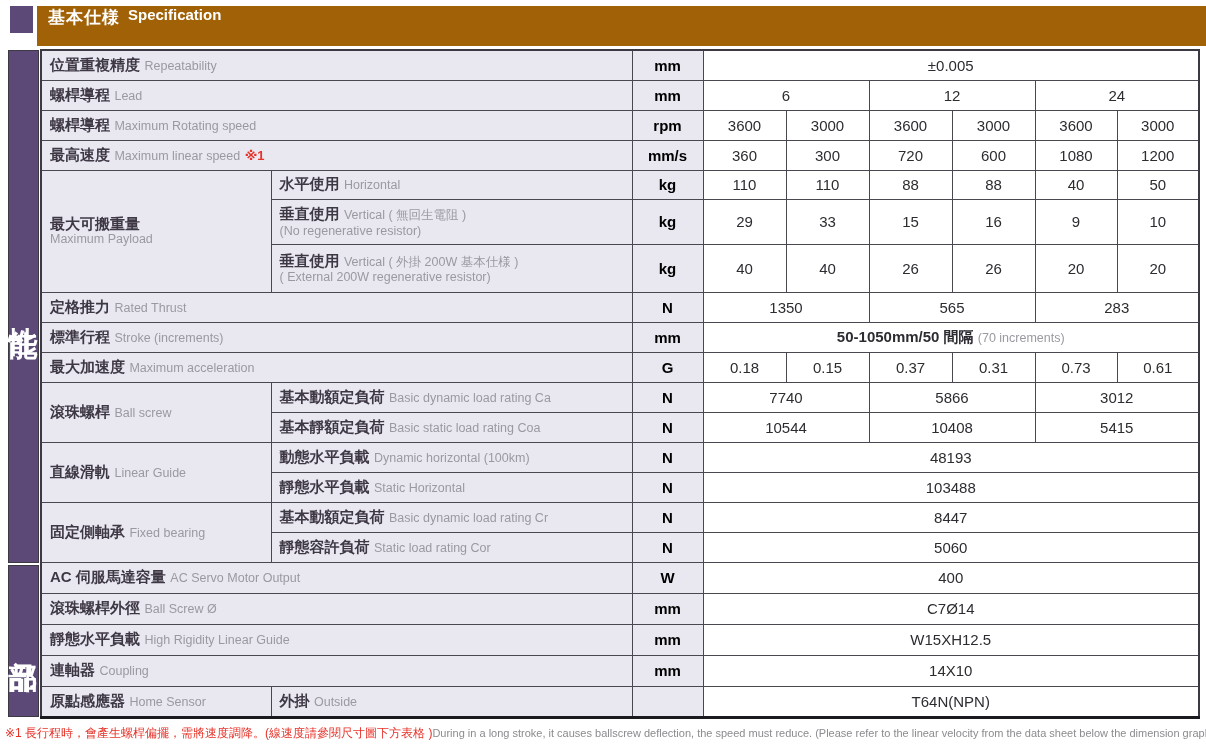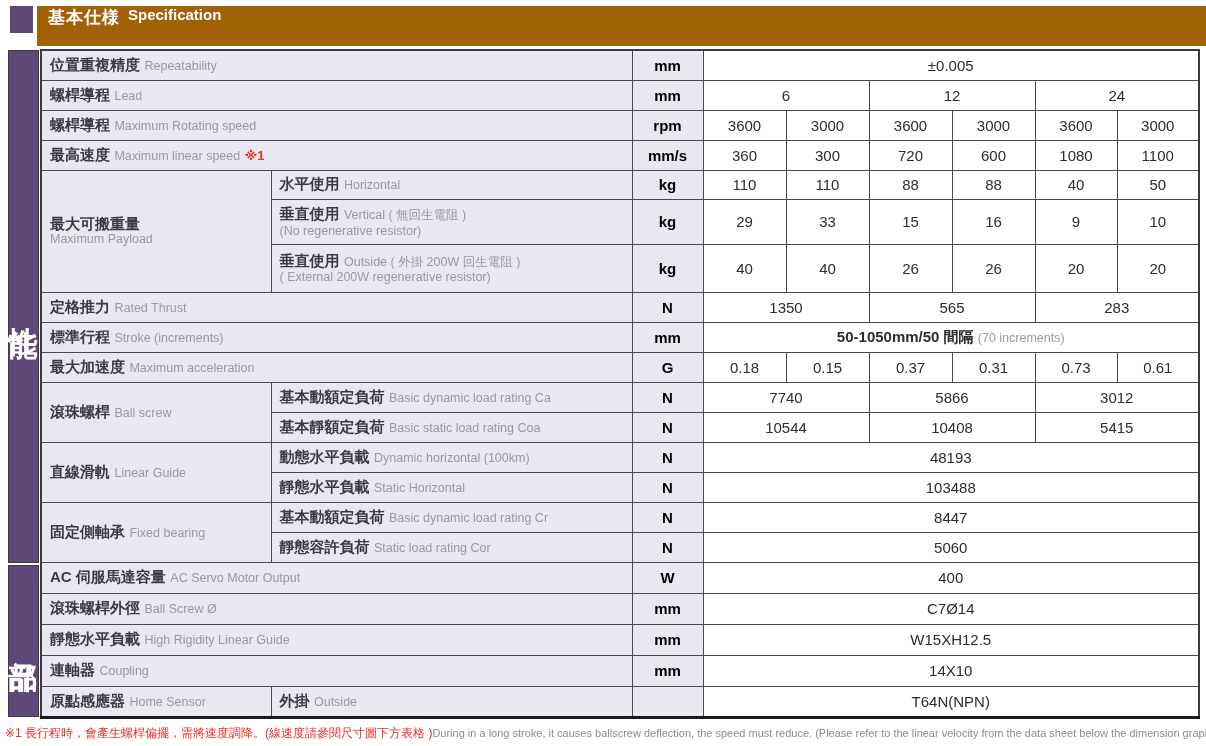--- a/index.html
+++ b/index.html
@@ -103,21 +103,21 @@
         <td class="label" colspan="2">
           <span class="zh">最高速度</span>
           <span class="en">Maximum linear speed</span>
           <span class="red">※1</span></td>
         <td class="unit">mm/s</td>
         <td class="val">360</td>
         <td class="val">300</td>
         <td class="val">720</td>
         <td class="val">600</td>
         <td class="val">1080</td>
-        <td class="val">1100</td>
+        <td class="val">1200</td>
       </tr>
 
       <tr class="rh29">
         <td class="group" rowspan="3">
           <span class="zh line2">最大可搬重量</span>
           <span class="en line2">Maximum Payload</span>
           </td>
         <td class="sub">
           <span class="zh">水平使用</span>
           <span class="en">Horizontal</span></td>
@@ -141,21 +141,21 @@
         <td class="val">33</td>
         <td class="val">15</td>
         <td class="val">16</td>
         <td class="val">9</td>
         <td class="val">10</td>
       </tr>
 
       <tr class="rh48">
         <td class="sub">
           <span class="line2"><span class="zh">垂直使用</span>
-          <span class="en">Outside ( 外掛 200W 回生電阻 )</span></span>
+          <span class="en">Vertical ( 外掛 200W 基本仕様 )</span></span>
           <span class="en line2">( External 200W regenerative resistor)</span>
           </td>
         <td class="unit">kg</td>
         <td class="val">40</td>
         <td class="val">40</td>
         <td class="val">26</td>
         <td class="val">26</td>
         <td class="val">20</td>
         <td class="val">20</td>
       </tr>

